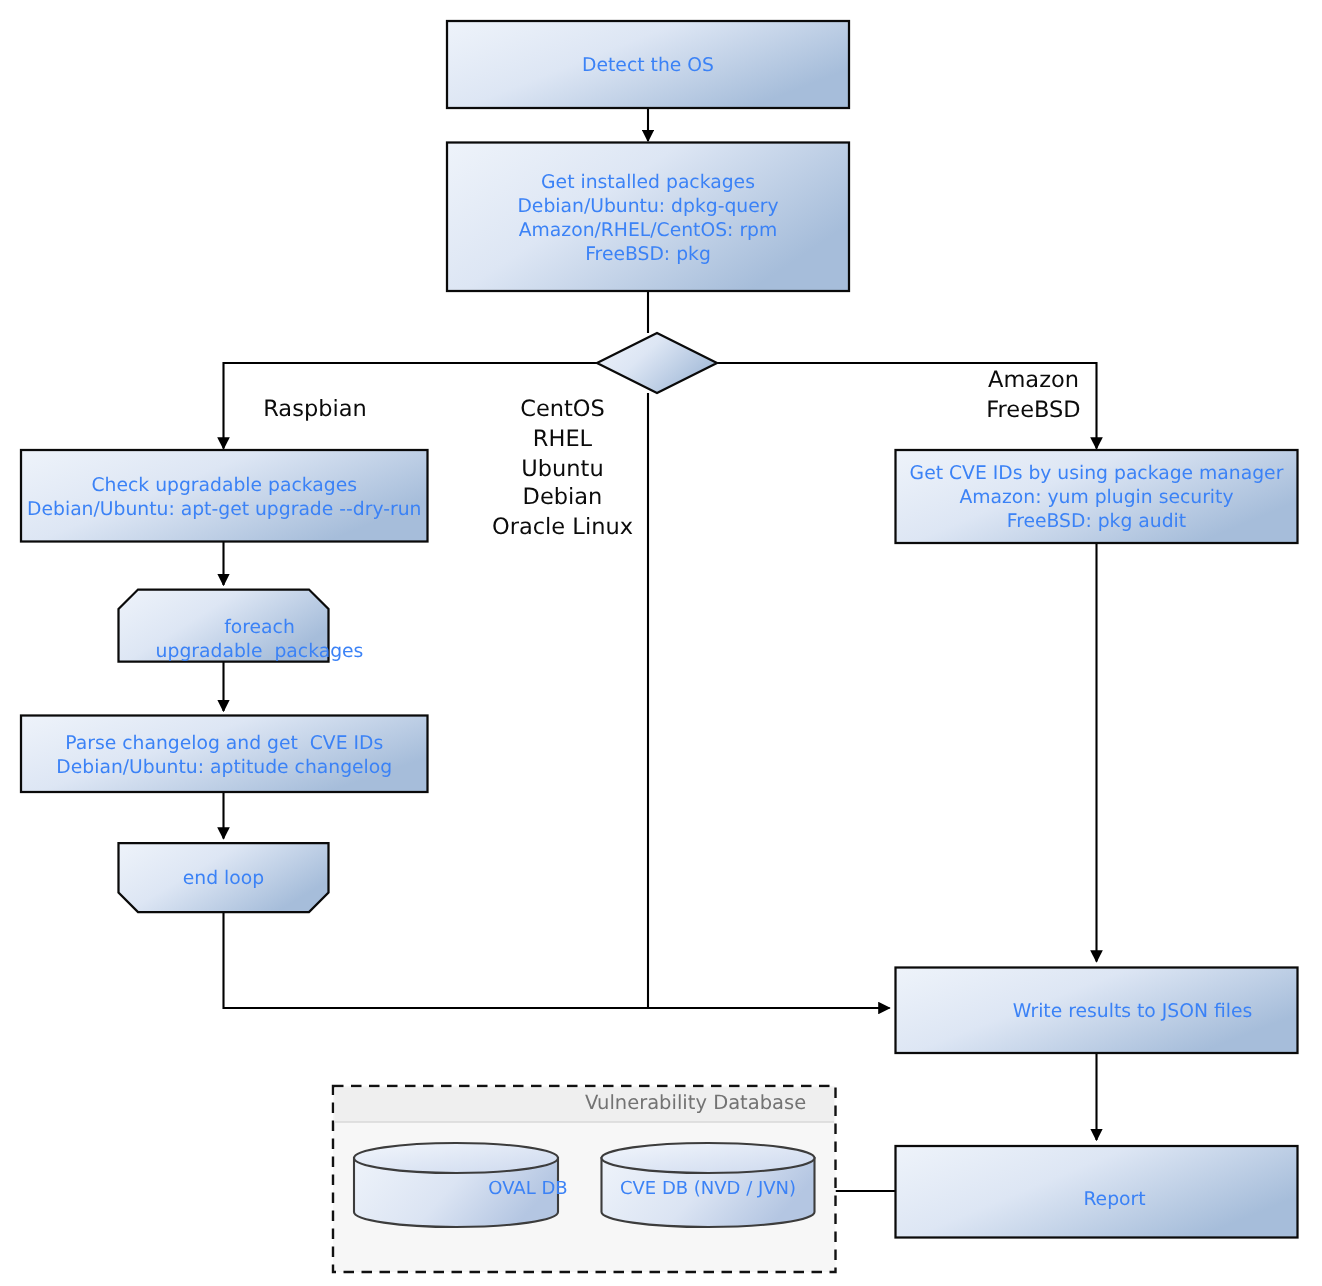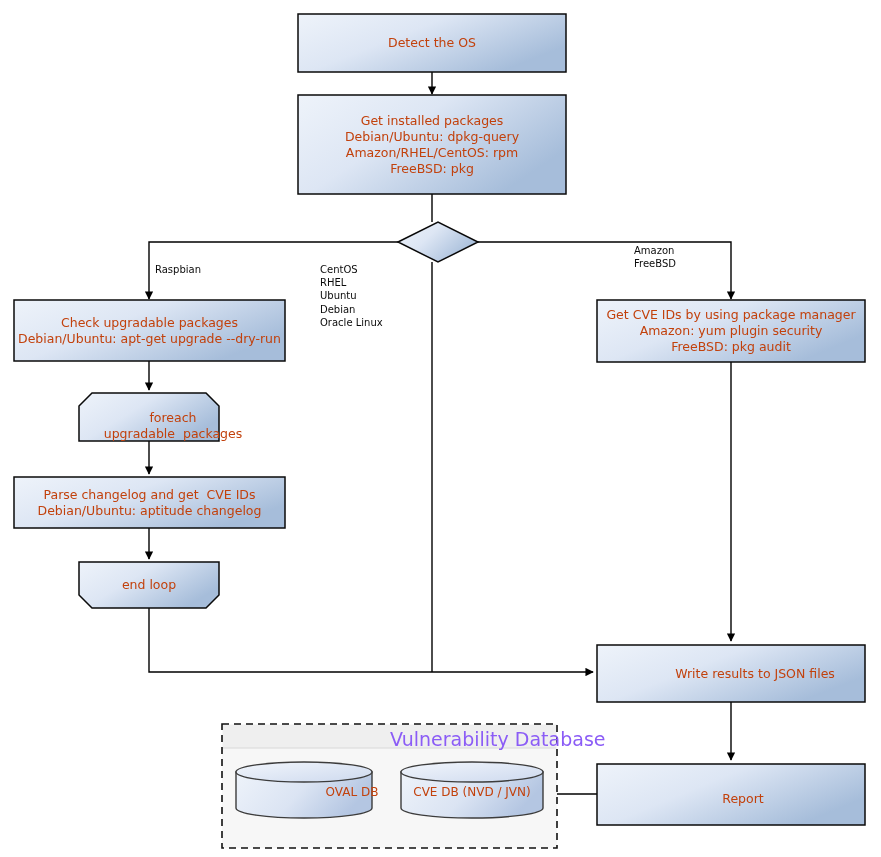--- a/index.html
+++ b/index.html
@@ -20,37 +20,37 @@
     width: 881px;
     height: 857px;
   }
   .node-text {
     position: absolute;
     display: flex;
     align-items: center;
     justify-content: center;
     text-align: center;
     font-size: 12.5px;
-    color: #c2410c;
+    color: #3b82f6;
     line-height: 1.28;
     white-space: pre;
     pointer-events: none;
   }
   .edge-label {
     position: absolute;
-    font-size: 10px;
+    font-size: 15px;
     color: #0b0b0b;
-    text-align: left;
+    text-align: center;
     line-height: 1.32;
     white-space: pre;
   }
   .group-title {
     position: absolute;
-    font-size: 19px;
-    color: #8b5cf6;
+    font-size: 13px;
+    color: #737373;
     white-space: pre;
   }
 </style>
 </head>
 <body>
 
 <svg id="canvas" viewBox="0 0 881 857" xmlns="http://www.w3.org/2000/svg">
   <defs>
     <linearGradient id="boxGrad" x1="0" y1="0" x2="1" y2="0.55">
       <stop offset="0%" stop-color="#eef3fa"></stop>

